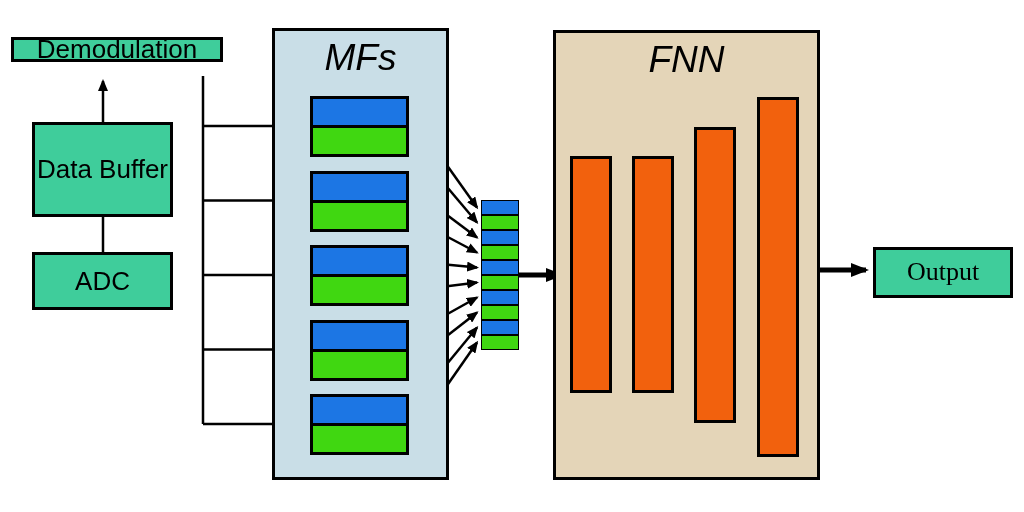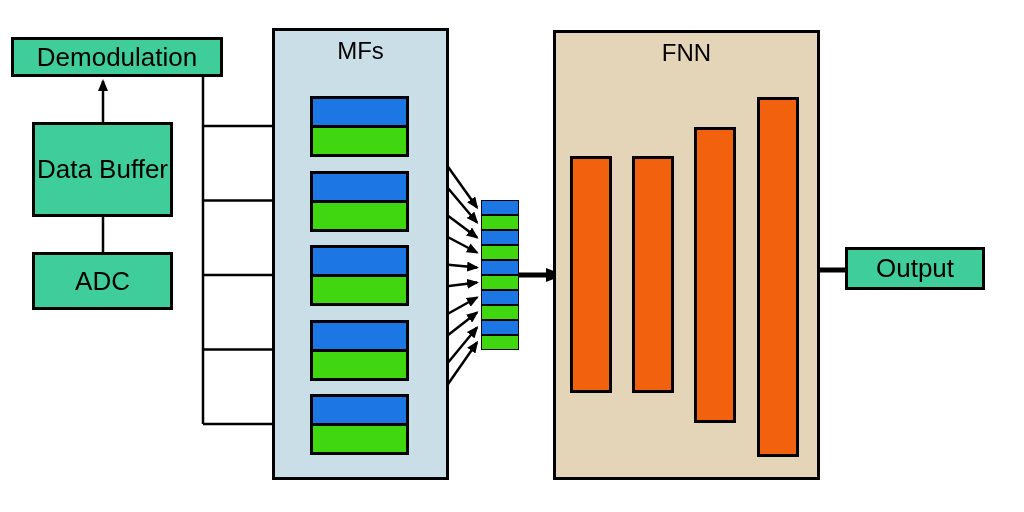--- a/index.html
+++ b/index.html
@@ -6,30 +6,31 @@
   #canvas{
     position:relative;width:1024px;height:512px;background:#fff;overflow:hidden;
     font-family:"Liberation Sans","DejaVu Sans",sans-serif;color:#000;
   }
   #connectors{position:absolute;left:0;top:0;width:1024px;height:512px;pointer-events:none;}
   .box{
     position:absolute;box-sizing:border-box;border:3px solid #000;
     display:flex;align-items:center;justify-content:center;text-align:center;
     font-size:26px;line-height:1.1;
   }
-  .demod{left:11px;top:37px;width:212px;height:40px;}
+  .demod{left:11px;top:37px;width:212px;height:25px;}
   .buffer{left:32px;top:122px;width:141px;height:95px;}
   .adc{left:32px;top:252px;width:141px;height:58px;}
-  .output{left:845px;top:247px;width:140px;height:43px;}
+  .output{left:873px;top:247px;width:140px;height:51px;font-family:Liberation Serif, serif;}
   .panel{position:absolute;box-sizing:border-box;border:3px solid #000;}
   .mfs-panel{left:272px;top:28px;width:177px;height:452px;}
   .fnn-panel{left:553px;top:30px;width:267px;height:450px;}
   .panel-title{
     position:absolute;left:0;right:0;top:6px;text-align:center;
-    font-size:24px;
+    font-size:37px;
+    font-style:italic;
   }
   .mf-pair{
     position:absolute;left:310px;width:99px;height:61px;
     box-sizing:border-box;border:3px solid #000;
     display:flex;flex-direction:column;
   }
   .mf-blue{flex:1;border-bottom:3px solid #000;}
   .mf-green{flex:1;}
   #feature-vector{position:absolute;left:481px;top:200px;width:38px;}
   .vcell{box-sizing:border-box;width:38px;height:15px;border:1.5px solid #000;}

